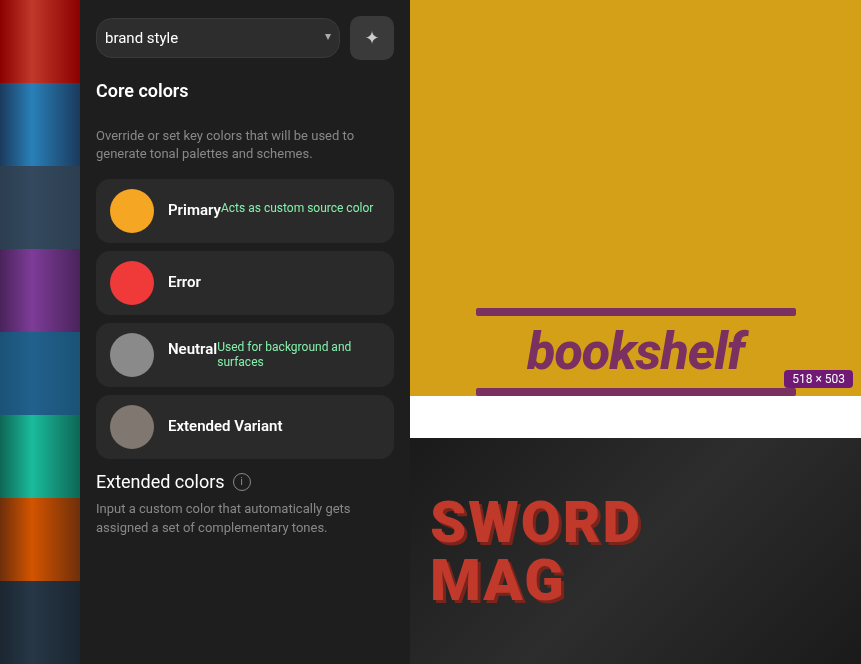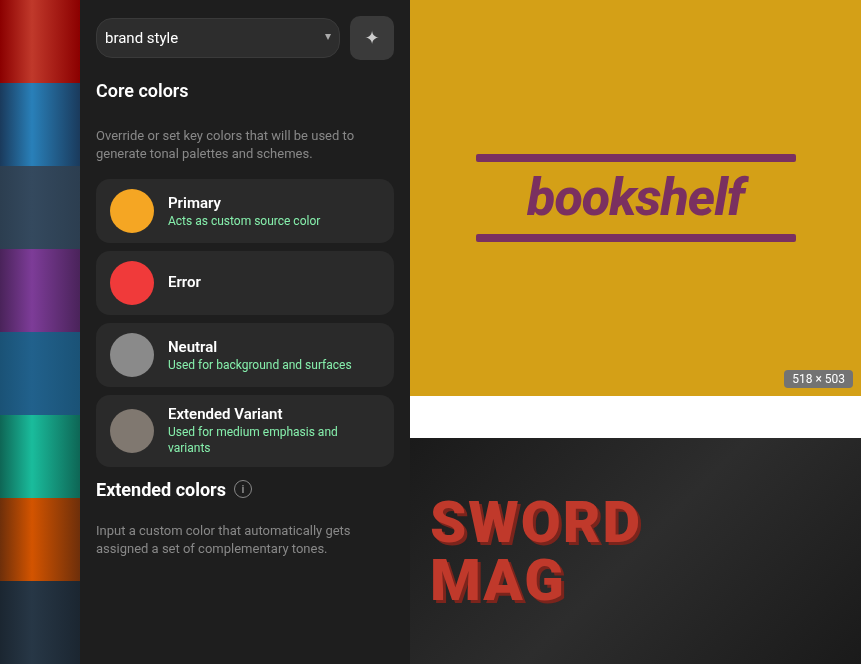--- a/index.html
+++ b/index.html
@@ -111,44 +111,43 @@
       min-height: 56px;
     }
     .color-swatch {
       width: 44px;
       height: 44px;
       border-radius: 50%;
       flex-shrink: 0;
     }
     .color-info {
       display: flex;
-      flex-direction: column;
     }
     .color-name {
       font-size: 15px;
       font-weight: 600;
       color: #fff;
       margin-bottom: 2px;
     }
     .color-desc {
       font-size: 12px;
       color: #86efac;
       line-height: 1.3;
     }
 
     
     .extended-title {
       display: flex;
       align-items: center;
       gap: 8px;
       font-size: 18px;
-      font-weight: 700;
+      font-weight: 400;
       color: #fff;
       margin-top: 12px;
-      margin-bottom: 22px;
+      margin-bottom: 8px;
     }
     .info-icon {
       width: 18px;
       height: 18px;
       border-radius: 50%;
       border: 1.5px solid #888;
       color: #888;
       font-size: 11px;
       display: flex;
       align-items: center;
@@ -167,21 +166,21 @@
       height: 664px;
       overflow: hidden;
       position: relative;
       display: flex;
       flex-direction: column;
     }
     .preview-top {
       background: #d4a017;
       flex: 1;
       display: flex;
-      align-items: center;
+      align-items: flex-end;
       justify-content: center;
       position: relative;
     }
     .bookshelf-logo {
       text-align: center;
     }
     .bookshelf-bar-top {
       width: 320px;
       height: 8px;
       background: #7a3060;
@@ -200,21 +199,21 @@
       width: 320px;
       height: 8px;
       background: #7a3060;
       margin-top: 10px;
       border-radius: 2px;
     }
     .size-badge {
       position: absolute;
       bottom: 8px;
       right: 8px;
-      background: #737373;
+      background: #701a75;
       color: #fff;
       font-size: 12px;
       border-radius: 4px;
       padding: 2px 8px;
     }
     .preview-bottom {
       height: 226px;
       overflow: hidden;
       position: relative;
       margin-top: 42px;
@@ -290,21 +289,20 @@
       <div class="color-info">
         <span class="color-name">Neutral</span>
         <span class="color-desc">Used for background and surfaces</span>
       </div>
     </div>
 
     <div class="color-item">
       <div class="color-swatch" style="background:#807870;"></div>
       <div class="color-info">
         <span class="color-name">Extended Variant</span>
-        <span class="color-desc">Used for medium emphasis and variants</span>
       </div>
     </div>
   </div>
 
   <div>
     <div class="extended-title">
       <span>Extended colors</span>
       <div class="info-icon">i</div>
     </div>
     <div class="extended-desc">Input a custom color that automatically gets assigned a set of complementary tones.</div>

